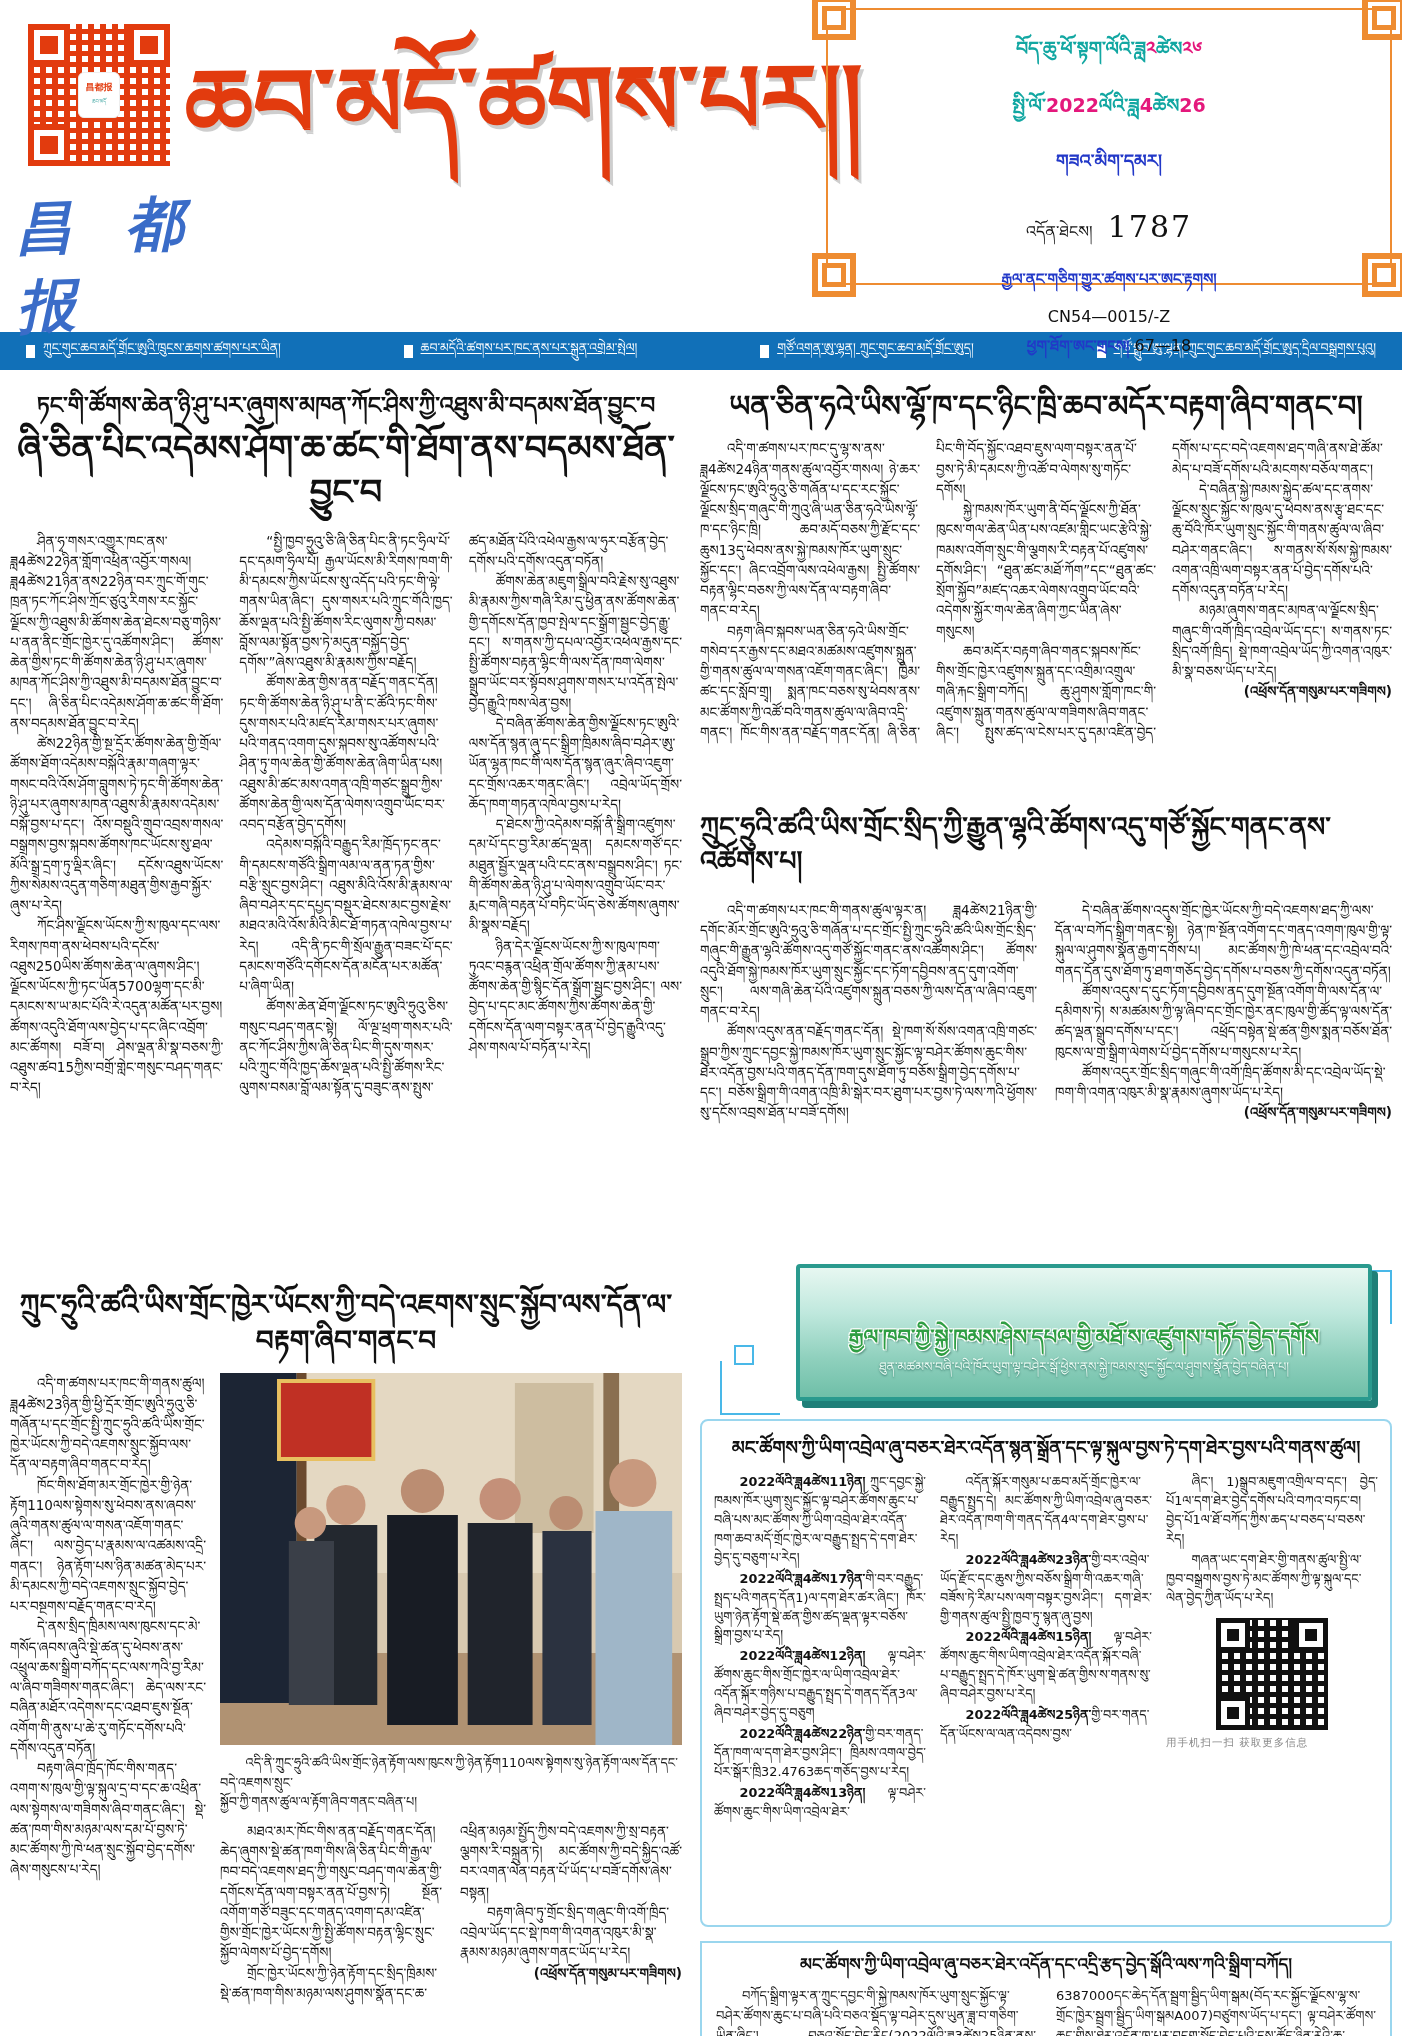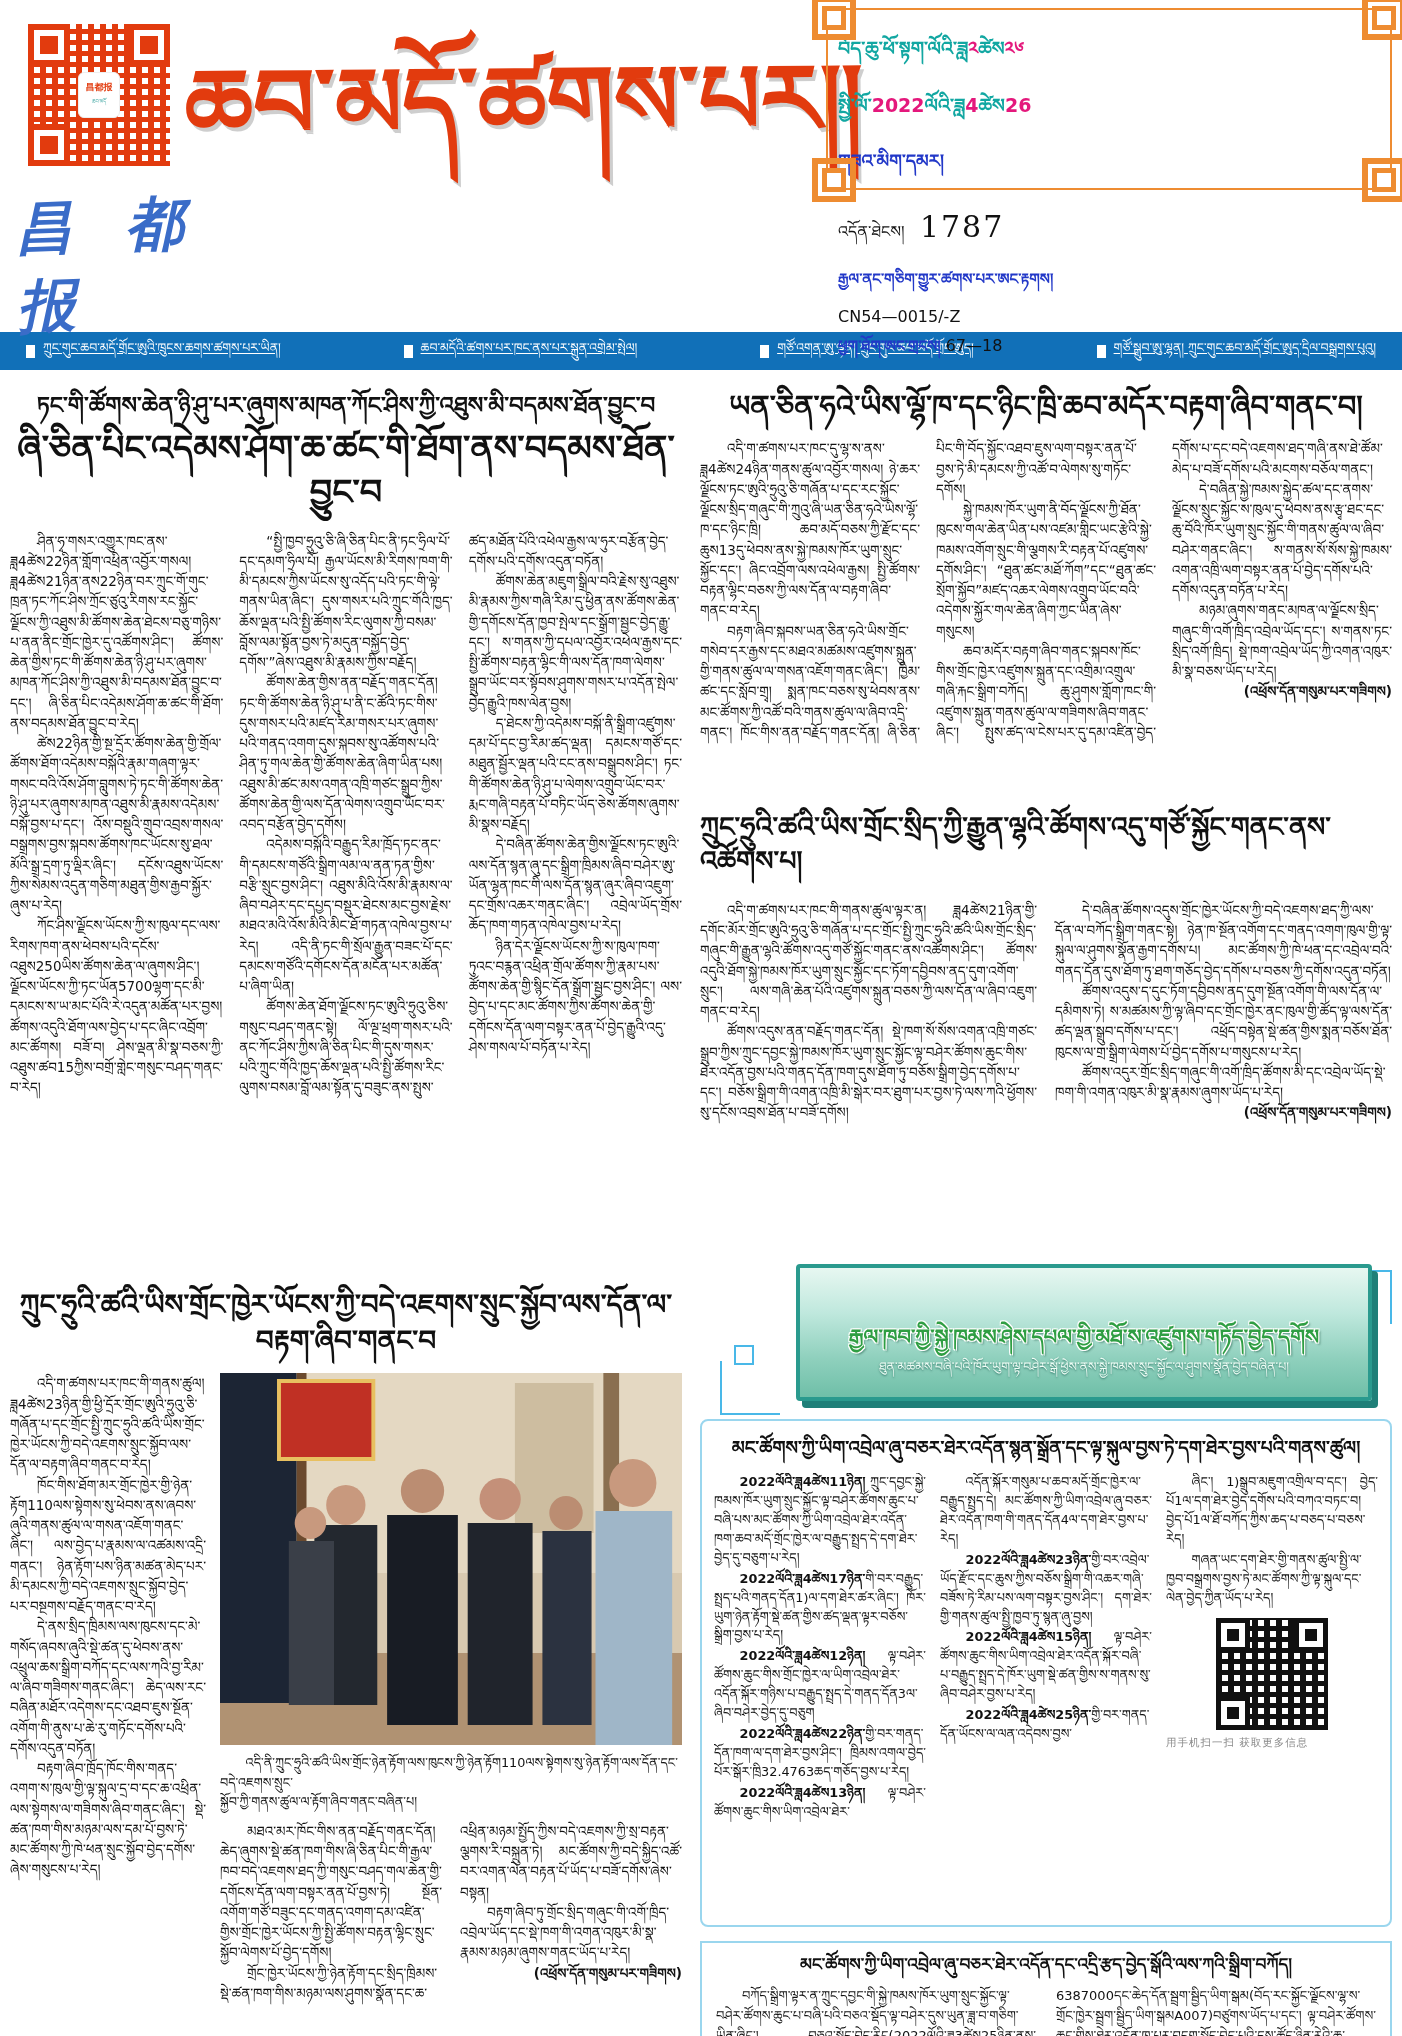--- a/index.html
+++ b/index.html
@@ -19,22 +19,22 @@
       width:40px;height:44px;background:#fff;border-radius:6px;border:1px solid #eee;
       display:flex;flex-direction:column;align-items:center;justify-content:center;gap:2px;}
   .masthead-qr .center-chip .cc1{color:#e23b0e;font-size:9px;font-weight:bold;font-family:"DejaVu Serif",serif;}
   .masthead-qr .center-chip .cc2{color:#2e9e9a;font-size:5px;}
   .calligraphy{position:absolute;left:185px;top:26px;width:630px;height:200px;
       font-size:96px;line-height:1.6;font-weight:900;color:#e23b0e;white-space:nowrap;overflow:visible;
       text-shadow:3px 4px 0 rgba(60,60,60,.25);transform:rotate(-.5deg);}
   .cn-title{position:absolute;left:16px;top:186px;width:270px;color:#3a6cc8;
       font-family:"DejaVu Serif",serif;font-style:italic;font-weight:bold;font-size:58px;letter-spacing:16px;
       transform:rotate(-2deg);}
-  .info-box{position:absolute;right:10px;top:8px;width:566px;height:182px;
-      border:2px solid #ee8c31;padding:14px 10px 8px;box-sizing:border-box;text-align:left;}
+  .info-box{position:absolute;right:10px;top:8px;width:566px;height:277px;
+      border:2px solid #ee8c31;padding:14px 10px 8px;box-sizing:border-box;text-align:center;}
   .knot{position:absolute;width:44px;height:44px;}
   .knot::before{content:"";position:absolute;inset:0;border:6px solid #ee8c31;}
   .knot::after{content:"";position:absolute;inset:10px;border:5px solid #ee8c31;background:#fff;}
   .knot.k-tl{left:-16px;top:-14px}.knot.k-tr{right:-16px;top:-14px}
   .knot.k-bl{left:-16px;bottom:-14px}.knot.k-br{right:-16px;bottom:-14px}
   .ib-line{margin:3px 0;}
   .ib-teal{color:#12a7a2;font-size:19px;font-weight:bold;}
   .ib-pink{color:#e4187c;font-size:19px;font-weight:bold;}
   .ib-blue{color:#2238c8;font-size:18px;font-weight:bold;}
   .ib-black{color:#111;font-size:16px;}
@@ -190,22 +190,22 @@
         <h1 class="tl-h2">ཞི་ཅིན་པིང་འདེམས་ཤོག་ཆ་ཚང་གི་ཐོག་ནས་བདམས་ཐོན་བྱུང་བ</h1>
         <div class="tl-body cols3">
             <p class="para">ཤིན་ཧྭ་གསར་འགྱུར་ཁང་ནས་ཟླ4ཚེས22ཉིན་གློག་འཕྲིན་འབྱོར་གསལ། ཟླ4ཚེས21ཉིན་ནས22ཉིན་བར་ཀྲུང་གོ་གུང་ཁྲན་ཏང་ཀོང་ཤིས་ཀྲོང་ཙུའུ་རིགས་རང་སྐྱོང་ལྗོངས་ཀྱི་འཐུས་མི་ཚོགས་ཆེན་ཐེངས་བཅུ་གཉིས་པ་ནན་ནིང་གྲོང་ཁྱེར་དུ་འཚོགས་ཤིང་། ཚོགས་ཆེན་གྱིས་ཏང་གི་ཚོགས་ཆེན་ཉི་ཤུ་པར་ཞུགས་མཁན་ཀོང་ཤིས་ཀྱི་འཐུས་མི་བདམས་ཐོན་བྱུང་བ་དང་། ཞི་ཅིན་པིང་འདེམས་ཤོག་ཆ་ཚང་གི་ཐོག་ནས་བདམས་ཐོན་བྱུང་བ་རེད།</p>
             <p class="para">ཚེས22ཉིན་གྱི་སྔ་དྲོར་ཚོགས་ཆེན་གྱི་གྲོལ་ཚོགས་ཐོག་འདེམས་བསྐོའི་རྣམ་གཞག་ལྟར་གསང་བའི་འོས་ཤོག་བླུགས་ཏེ་ཏང་གི་ཚོགས་ཆེན་ཉི་ཤུ་པར་ཞུགས་མཁན་འཐུས་མི་རྣམས་འདེམས་བསྐོ་བྱས་པ་དང་། འོས་བསྡུའི་གྲུབ་འབྲས་གསལ་བསྒྲགས་བྱས་སྐབས་ཚོགས་ཁང་ཡོངས་སུ་ཐལ་མོའི་སྒྲ་དྲག་ཏུ་ལྡིར་ཞིང་། དངོས་འཐུས་ཡོངས་ཀྱིས་སེམས་འདུན་གཅིག་མཐུན་གྱིས་རྒྱབ་སྐྱོར་ཞུས་པ་རེད།</p>
             <p class="para">ཀོང་ཤིས་ལྗོངས་ཡོངས་ཀྱི་ས་ཁུལ་དང་ལས་རིགས་ཁག་ནས་ཕེབས་པའི་དངོས་འཐུས250ཡིས་ཚོགས་ཆེན་ལ་ཞུགས་ཤིང་། ལྗོངས་ཡོངས་ཀྱི་ཏང་ཡོན5700ལྷག་དང་མི་དམངས་ས་ཡ་མང་པོའི་རེ་འདུན་མཚོན་པར་བྱས། ཚོགས་འདུའི་ཐོག་ལས་བྱེད་པ་དང་ཞིང་འབྲོག་མང་ཚོགས། བཟོ་བ། ཤེས་ལྡན་མི་སྣ་བཅས་ཀྱི་འཐུས་ཚབ15ཀྱིས་བགྲོ་གླེང་གསུང་བཤད་གནང་བ་རེད།</p>
             <p class="para">“སྤྱི་ཁྱབ་ཧྲུའུ་ཅི་ཞི་ཅིན་པིང་ནི་ཏང་ཧྲིལ་པོ་དང་དམག་ཧྲིལ་པོ། རྒྱལ་ཡོངས་མི་རིགས་ཁག་གི་མི་དམངས་ཀྱིས་ཡོངས་སུ་འདོད་པའི་ཏང་གི་ལྟེ་གནས་ཡིན་ཞིང་། དུས་གསར་པའི་ཀྲུང་གོའི་ཁྱད་ཆོས་ལྡན་པའི་སྤྱི་ཚོགས་རིང་ལུགས་ཀྱི་བསམ་བློས་ལམ་སྟོན་བྱས་ཏེ་མདུན་བསྐྱོད་བྱེད་དགོས་”ཞེས་འཐུས་མི་རྣམས་ཀྱིས་བརྗོད།</p>
             <p class="para">ཚོགས་ཆེན་གྱིས་ནན་བརྗོད་གནང་དོན། ཏང་གི་ཚོགས་ཆེན་ཉི་ཤུ་པ་ནི་ང་ཚོའི་ཏང་གིས་དུས་གསར་པའི་མཛད་རིམ་གསར་པར་ཞུགས་པའི་གནད་འགག་དུས་སྐབས་སུ་འཚོགས་པའི་ཤིན་ཏུ་གལ་ཆེན་གྱི་ཚོགས་ཆེན་ཞིག་ཡིན་པས། འཐུས་མི་ཚང་མས་འགན་འཁྲི་གཙང་སྒྲུབ་ཀྱིས་ཚོགས་ཆེན་གྱི་ལས་དོན་ལེགས་འགྲུབ་ཡོང་བར་འབད་བརྩོན་བྱེད་དགོས།</p>
             <p class="para">འདེམས་བསྐོའི་བརྒྱུད་རིམ་ཁྲོད་ཏང་ནང་གི་དམངས་གཙོའི་སྒྲིག་ལམ་ལ་ནན་ཏན་གྱིས་བརྩི་སྲུང་བྱས་ཤིང་། འཐུས་མིའི་འོས་མི་རྣམས་ལ་ཞིབ་བཤེར་དང་དཔྱད་བསྡུར་ཐེངས་མང་བྱས་རྗེས་མཐའ་མའི་འོས་མིའི་མིང་ཐོ་གཏན་འཁེལ་བྱས་པ་རེད། འདི་ནི་ཏང་གི་སྲོལ་རྒྱུན་བཟང་པོ་དང་དམངས་གཙོའི་དགོངས་དོན་མངོན་པར་མཚོན་པ་ཞིག་ཡིན།</p>
             <p class="para">ཚོགས་ཆེན་ཐོག་ལྗོངས་ཏང་ཨུའི་ཧྲུའུ་ཅིས་གསུང་བཤད་གནང་སྟེ། ལོ་ལྔ་ཕྲག་གསར་པའི་ནང་ཀོང་ཤིས་ཀྱིས་ཞི་ཅིན་པིང་གི་དུས་གསར་པའི་ཀྲུང་གོའི་ཁྱད་ཆོས་ལྡན་པའི་སྤྱི་ཚོགས་རིང་ལུགས་བསམ་བློ་ལམ་སྟོན་དུ་བཟུང་ནས་སྤུས་ཚད་མཐོན་པོའི་འཕེལ་རྒྱས་ལ་ཧུར་བརྩོན་བྱེད་དགོས་པའི་དགོས་འདུན་བཏོན།</p>
             <p class="para">ཚོགས་ཆེན་མཇུག་སྒྲིལ་བའི་རྗེས་སུ་འཐུས་མི་རྣམས་ཀྱིས་གཞི་རིམ་དུ་ཕྱིན་ནས་ཚོགས་ཆེན་གྱི་དགོངས་དོན་ཁྱབ་སྤེལ་དང་སྒྲོག་སྦྱང་བྱེད་རྒྱུ་དང་། ས་གནས་ཀྱི་དཔལ་འབྱོར་འཕེལ་རྒྱས་དང་སྤྱི་ཚོགས་བརྟན་ལྷིང་གི་ལས་དོན་ཁག་ལེགས་སྒྲུབ་ཡོང་བར་སྟོབས་ཤུགས་གསར་པ་འདོན་སྤེལ་བྱེད་རྒྱུའི་ཁས་ལེན་བྱས།</p>
+            <p class="para">དེ་བཞིན་ཚོགས་ཆེན་གྱིས་ལྗོངས་ཏང་ཨུའི་ལས་དོན་སྙན་ཞུ་དང་སྒྲིག་ཁྲིམས་ཞིབ་བཤེར་ཨུ་ཡོན་ལྷན་ཁང་གི་ལས་དོན་སྙན་ཞུར་ཞིབ་འཇུག་དང་གྲོས་འཆར་གནང་ཞིང་། འབྲེལ་ཡོད་གྲོས་ཆོད་ཁག་གཏན་འཁེལ་བྱས་པ་རེད།</p>
             <p class="para">ད་ཐེངས་ཀྱི་འདེམས་བསྐོ་ནི་སྒྲིག་འཛུགས་དམ་པོ་དང་བྱ་རིམ་ཚད་ལྡན། དམངས་གཙོ་དང་མཐུན་སྦྱོར་ལྡན་པའི་ངང་ནས་བསྒྲུབས་ཤིང་། ཏང་གི་ཚོགས་ཆེན་ཉི་ཤུ་པ་ལེགས་འགྲུབ་ཡོང་བར་རྨང་གཞི་བརྟན་པོ་བཏིང་ཡོད་ཅེས་ཚོགས་ཞུགས་མི་སྣས་བརྗོད།</p>
-            <p class="para">དེ་བཞིན་ཚོགས་ཆེན་གྱིས་ལྗོངས་ཏང་ཨུའི་ལས་དོན་སྙན་ཞུ་དང་སྒྲིག་ཁྲིམས་ཞིབ་བཤེར་ཨུ་ཡོན་ལྷན་ཁང་གི་ལས་དོན་སྙན་ཞུར་ཞིབ་འཇུག་དང་གྲོས་འཆར་གནང་ཞིང་། འབྲེལ་ཡོད་གྲོས་ཆོད་ཁག་གཏན་འཁེལ་བྱས་པ་རེད།</p>
             <p class="para">ཉིན་དེར་ལྗོངས་ཡོངས་ཀྱི་ས་ཁུལ་ཁག་ཏུའང་བརྙན་འཕྲིན་གྲོལ་ཚོགས་ཀྱི་རྣམ་པས་ཚོགས་ཆེན་གྱི་སྙིང་དོན་སྒྲོག་སྦྱང་བྱས་ཤིང་། ལས་བྱེད་པ་དང་མང་ཚོགས་ཀྱིས་ཚོགས་ཆེན་གྱི་དགོངས་དོན་ལག་བསྟར་ནན་པོ་བྱེད་རྒྱུའི་འདུ་ཤེས་གསལ་པོ་བཏོན་པ་རེད།</p>
           </div>
       </article>
 
       <article>
         <h1 class="bl-h">ཀྲུང་ཧྲུའི་ཚའི་ཡིས་གྲོང་ཁྱེར་ཡོངས་ཀྱི་བདེ་འཇགས་སྲུང་སྐྱོབ་ལས་དོན་ལ་བརྟག་ཞིབ་གནང་བ</h1>
         <div class="bl-grid">
           <div class="bl-intro">
               <p class="para">འདི་ག་ཚགས་པར་ཁང་གི་གནས་ཚུལ། ཟླ4ཚེས23ཉིན་གྱི་ཕྱི་དྲོར་གྲོང་ཨུའི་ཧྲུའུ་ཅི་གཞོན་པ་དང་གྲོང་སྤྱི་ཀྲུང་ཧྲུའི་ཚའི་ཡིས་གྲོང་ཁྱེར་ཡོངས་ཀྱི་བདེ་འཇགས་སྲུང་སྐྱོབ་ལས་དོན་ལ་བརྟག་ཞིབ་གནང་བ་རེད།</p>
               <p class="para">ཁོང་གིས་ཐོག་མར་གྲོང་ཁྱེར་གྱི་ཉེན་རྟོག110ལས་སྟེགས་སུ་ཕེབས་ནས་ཞབས་ཞུའི་གནས་ཚུལ་ལ་གསན་འཇོག་གནང་ཞིང་། ལས་བྱེད་པ་རྣམས་ལ་འཚམས་འདྲི་གནང་། ཉེན་རྟོག་པས་ཉིན་མཚན་མེད་པར་མི་དམངས་ཀྱི་བདེ་འཇགས་སྲུང་སྐྱོབ་བྱེད་པར་བསྔགས་བརྗོད་གནང་བ་རེད།</p>

